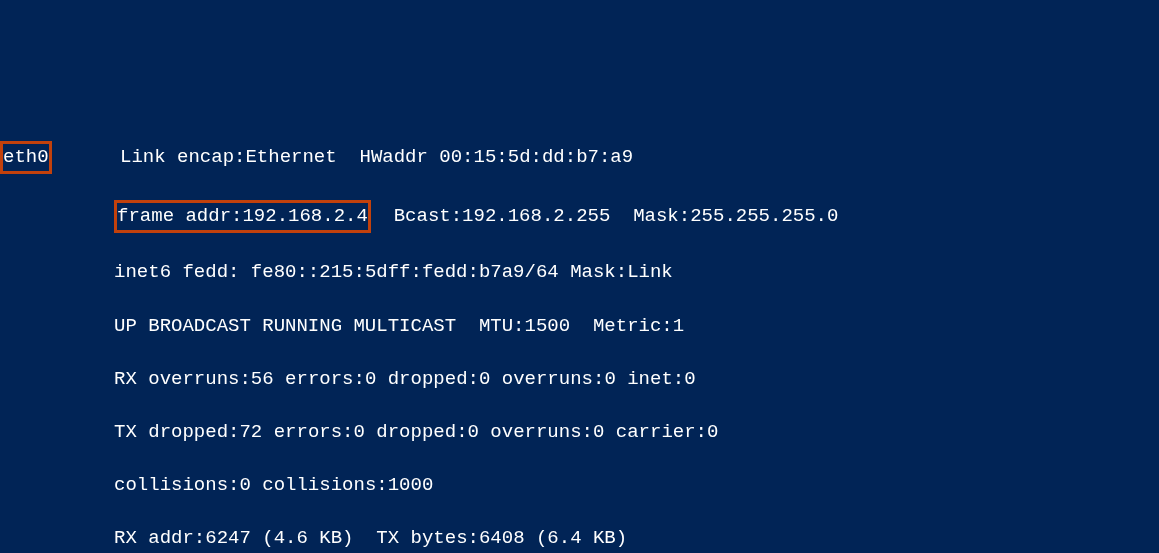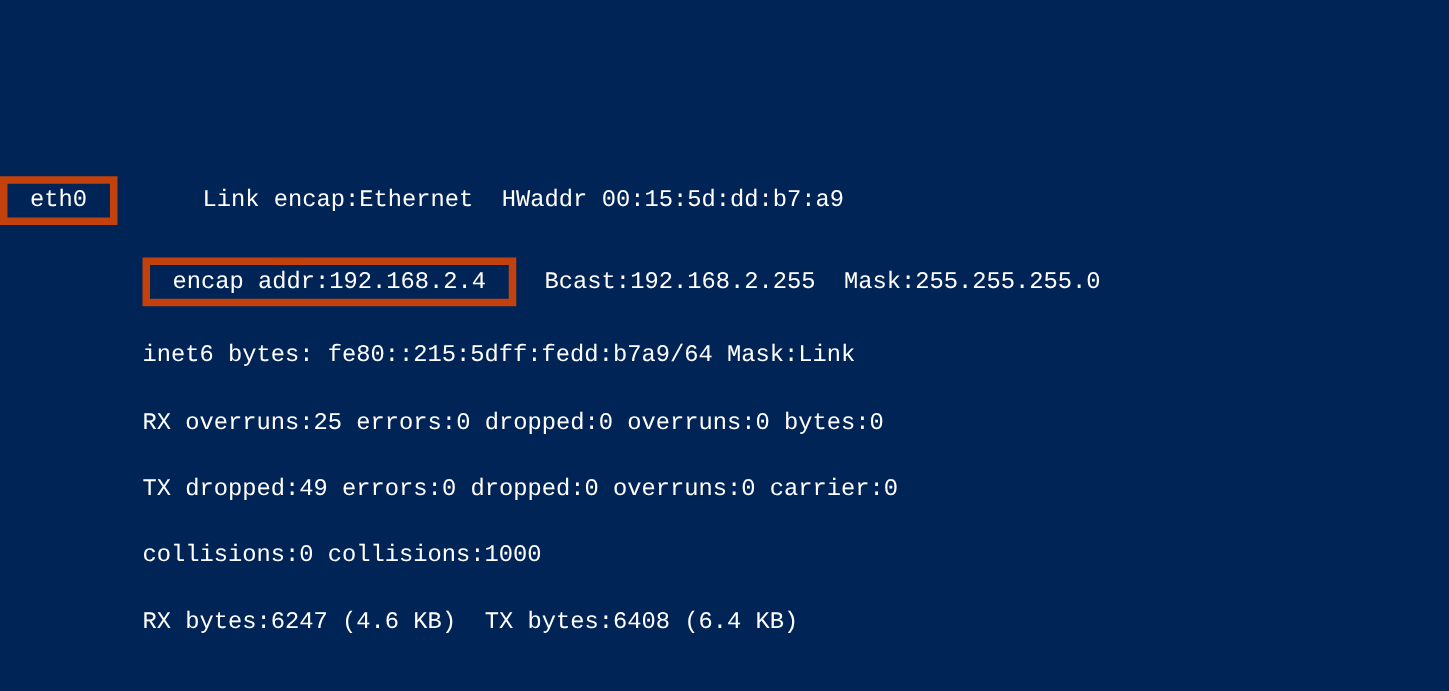--- a/index.html
+++ b/index.html
@@ -19,36 +19,37 @@
       overflow: hidden;
       white-space: pre;
     }
     .interface-block {
       margin-bottom: 8px;
     }
     .line {
       white-space: pre;
     }
     .highlight-box {
-      border: 6px solid #c2410c;
+      border: 3px solid #c2410c;
       display: inline-block;
-      padding: 0 18px;
+      padding: 0 0;
     }
   </style>
 </head>
 <body>
 
 
 
 <div class="interface-block">
 <div class="line"><span class="highlight-box"><span>eth0</span></span>      <span>Link encap:</span><span>Ethernet</span>  <span>HWaddr</span> <span>00:15:5d:dd:b7:a9</span></div>
-<div class="line">          <span class="highlight-box"><span>encap addr:</span><span>192.168.2.4</span></span>  <span>Bcast:</span><span>192.168.2.255</span>  <span>Mask:</span><span>255.255.255.0</span></div>
-<div class="line">          <span>inet6 bytes:</span> <span>fe80::215:5dff:fedd:b7a9/64</span> <span>Mask:</span><span>Link</span></div>
-<div class="line">          <span>RX overruns:</span><span>25</span> <span>errors:</span><span>0</span> <span>dropped:</span><span>0</span> <span>overruns:</span><span>0</span> <span>bytes:</span><span>0</span></div>
-<div class="line">          <span>TX dropped:</span><span>49</span> <span>errors:</span><span>0</span> <span>dropped:</span><span>0</span> <span>overruns:</span><span>0</span> <span>carrier:</span><span>0</span></div>
+<div class="line">          <span class="highlight-box"><span>frame addr:</span><span>192.168.2.4</span></span>  <span>Bcast:</span><span>192.168.2.255</span>  <span>Mask:</span><span>255.255.255.0</span></div>
+<div class="line">          <span>inet6 fedd:</span> <span>fe80::215:5dff:fedd:b7a9/64</span> <span>Mask:</span><span>Link</span></div>
+<div class="line">          <span>UP BROADCAST RUNNING MULTICAST</span>  <span>MTU:</span><span>1500</span>  <span>Metric:</span><span>1</span></div>
+<div class="line">          <span>RX overruns:</span><span>56</span> <span>errors:</span><span>0</span> <span>dropped:</span><span>0</span> <span>overruns:</span><span>0</span> <span>inet:</span><span>0</span></div>
+<div class="line">          <span>TX dropped:</span><span>72</span> <span>errors:</span><span>0</span> <span>dropped:</span><span>0</span> <span>overruns:</span><span>0</span> <span>carrier:</span><span>0</span></div>
 <div class="line">          <span>collisions:</span><span>0</span> <span>collisions:</span><span>1000</span></div>
-<div class="line">          <span>RX bytes:</span><span>6247</span> (<span>4.6 KB</span>)  <span>TX bytes:</span><span>6408</span> (<span>6.4 KB</span>)</div>
+<div class="line">          <span>RX addr:</span><span>6247</span> (<span>4.6 KB</span>)  <span>TX bytes:</span><span>6408</span> (<span>6.4 KB</span>)</div>
 </div>
 
 
 
 
 
 
 </body></html>

